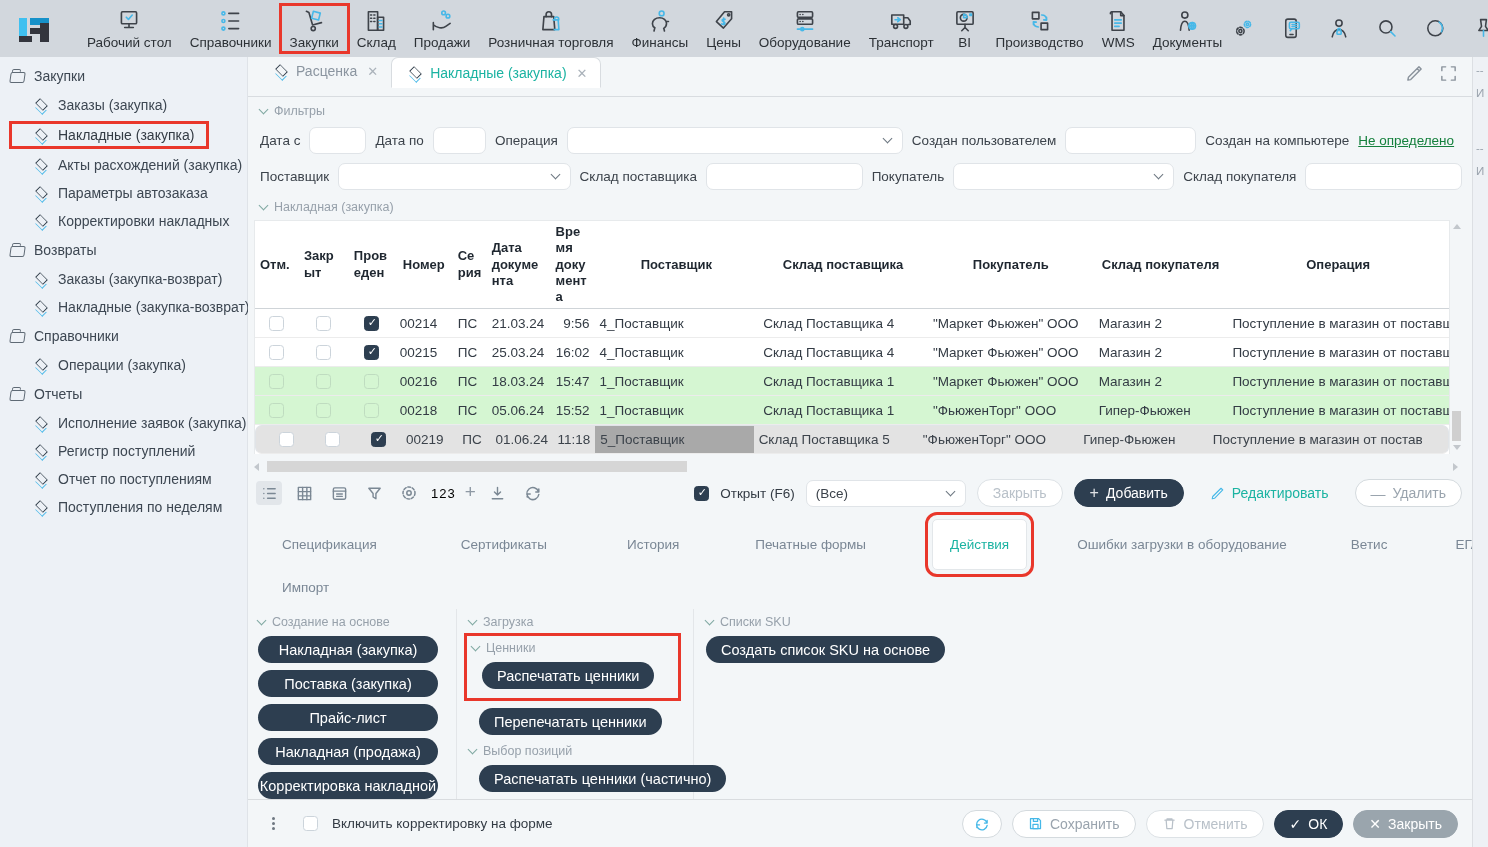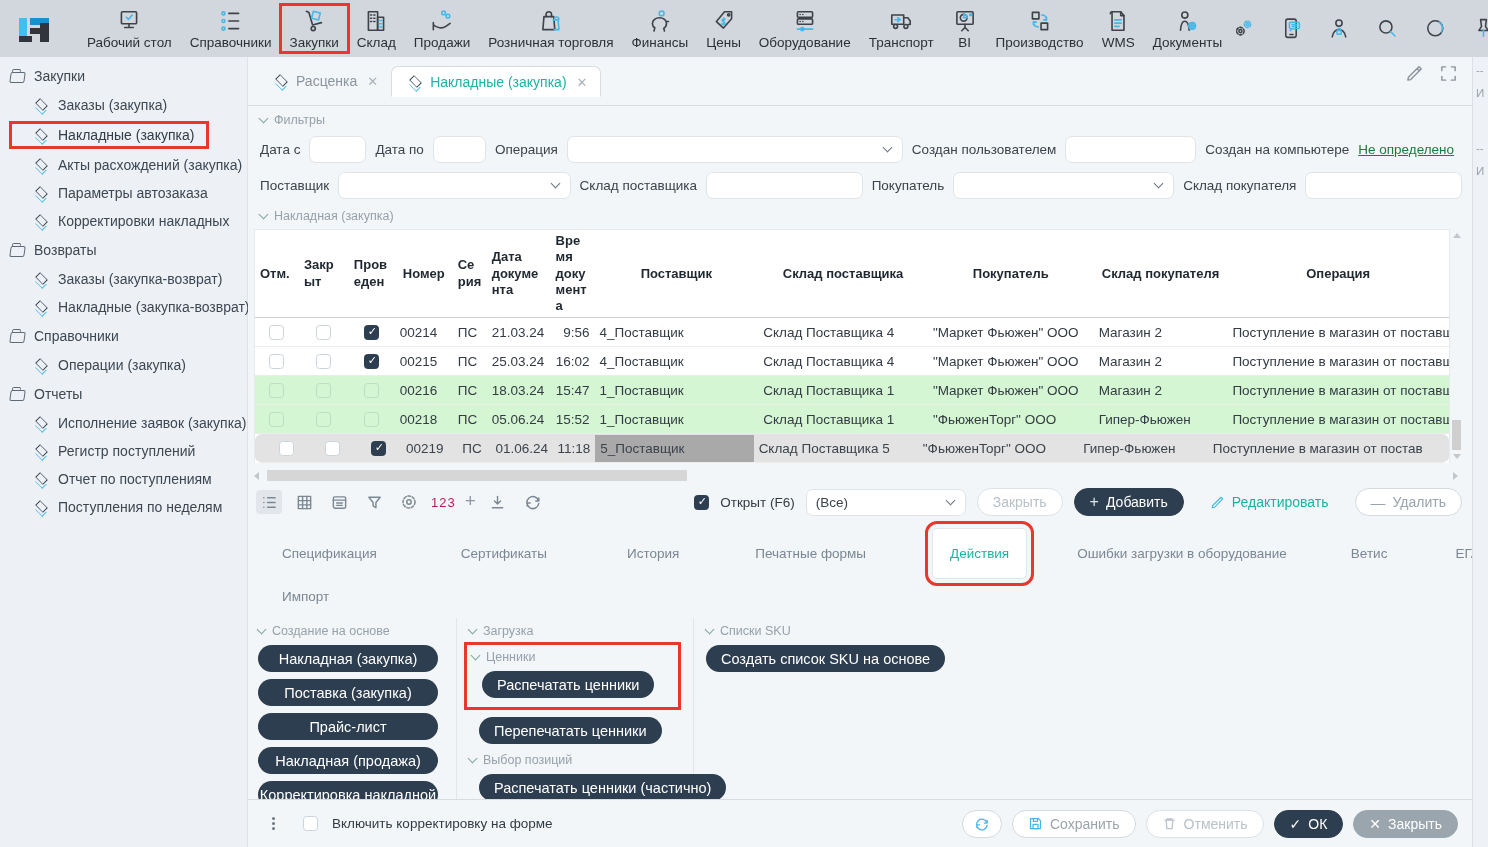--- a/index.html
+++ b/index.html
@@ -31,21 +31,21 @@
   .folder{width:15px;height:11px;border:1.5px solid #5f6a75;border-radius:2px;position:relative;flex:none;margin-top:2px;transform:skewX(-8deg)}
   .folder::before{content:'';position:absolute;top:-4px;left:0;width:7px;height:3px;border:1.5px solid #5f6a75;border-bottom:none;border-radius:2px 2px 0 0}
   .layers{position:relative;width:16px;height:15px;flex:none}
   .layers::before{content:'';position:absolute;left:3px;top:1px;width:9px;height:9px;border:1.6px solid #2f3c49;transform:rotate(45deg) scale(1,.62)}
   .layers::after{content:'';position:absolute;left:3px;top:6px;width:9px;height:9px;border:1.6px solid var(--blue);border-top:none;border-left:none;transform:rotate(45deg) scale(1,.62)}
   
   .content{flex:1;display:flex;flex-direction:column;min-width:0;background:var(--bg);}
   .rstrip{width:16px;flex:none;background:#eef1f5;border-left:1px solid #dcdfe3;color:#9aa3ad;font-size:11.5px;padding:8px 0 0 3px;line-height:1}
   .rstrip div{margin-bottom:11px}
   
-  .tabstrip{height:49px;display:flex;align-items:center;border-bottom:1px solid #d8dce0;padding-left:10px;flex:none;position:relative}
+  .tabstrip{height:40px;display:flex;align-items:flex-start;border-bottom:1px solid #d8dce0;padding-left:10px;flex:none;position:relative}
   .tab{display:flex;align-items:center;gap:7px;padding:6px 13px 6px 15px;font-size:14px;color:#8b95a0;cursor:pointer;white-space:nowrap}
   .tab .x{color:#aab2ba;font-size:13px;margin-left:3px;cursor:pointer}
   .tab.active{background:#fff;border:1px solid #d8dce0;border-bottom:1px solid #fff;border-radius:7px 7px 0 0;color:var(--teal);margin-bottom:-1px;padding-top:7px}
   .tabtools{position:absolute;right:14px;top:7px;display:flex;gap:15px;color:#8a939c}
   
   .filters{padding:7px 10px 8px 12px;flex:none;}
   .sect{display:flex;align-items:center;gap:7px;color:var(--glab);font-size:12.5px;cursor:pointer}
   .chev{width:7px;height:7px;border-right:1.7px solid #7fa8a2;border-bottom:1.7px solid #7fa8a2;transform:rotate(45deg);margin-top:-3px;flex:none}
   .frow{display:flex;align-items:center;gap:9px;margin-top:9px;font-size:13.5px;color:#3c434b;white-space:nowrap}
   .inp{height:27px;background:#fff;border:1px solid #e0e4e8;border-radius:7px;}
@@ -76,21 +76,21 @@
   .vthumb{width:9px;height:30px;background:#cfcfcf;margin-top:auto;margin-bottom:4px;cursor:grab}
   .hscroll{display:flex;align-items:center;height:13px;margin:6px 14px 0 6px;flex:none;gap:2px}
   .tri-l{width:0;height:0;border-top:4px solid transparent;border-bottom:4px solid transparent;border-right:5px solid #c2c7cc;cursor:pointer}
   .tri-r{width:0;height:0;border-top:4px solid transparent;border-bottom:4px solid transparent;border-left:5px solid #c2c7cc;cursor:pointer;margin-left:auto}
   .htrack{flex:1;height:11px;background:transparent;position:relative}
   .hthumb{position:absolute;left:6px;top:0;width:420px;height:11px;background:#d6d6d6;cursor:grab}
   
   .gtb{display:flex;align-items:center;padding:6px 10px 6px 8px;flex:none;gap:9px}
   .vico{width:26px;height:24px;display:flex;align-items:center;justify-content:center;color:#7b8894;cursor:pointer;border-radius:4px;font-size:15px}
   .vico.on{background:#e2e6ea}
-  .badge123{color:#be185d;font-size:13px;letter-spacing:1px;cursor:pointer}
+  .badge123{color:#000000;font-size:13px;letter-spacing:1px;cursor:pointer}
   .plus{color:#8e99a4;font-size:19px;font-weight:300;cursor:pointer;margin-top:-3px}
   .gtbr{margin-left:auto;display:flex;align-items:center;gap:11px;font-size:13.5px}
   .btn{height:28px;display:inline-flex;align-items:center;gap:7px;border-radius:15px;padding:0 15px;font-size:14px;cursor:pointer;white-space:nowrap}
   .btn.outl{background:#fff;border:1px solid #d4dade;color:#9aa4ae}
   .btn.dis{border:1px solid #dde2e6;color:#b9c1c9;background:#fff}
   .btn.dark{background:var(--navy);color:#fff;border:1px solid var(--navy)}
   .btn.ghost-teal{background:transparent;border:none;color:var(--teal)}
   .btn.gray{background:#9aa5ad;border:1px solid #9aa5ad;color:#fff}
   
   .subtabs{padding:6px 0 0 6px;flex:none}

